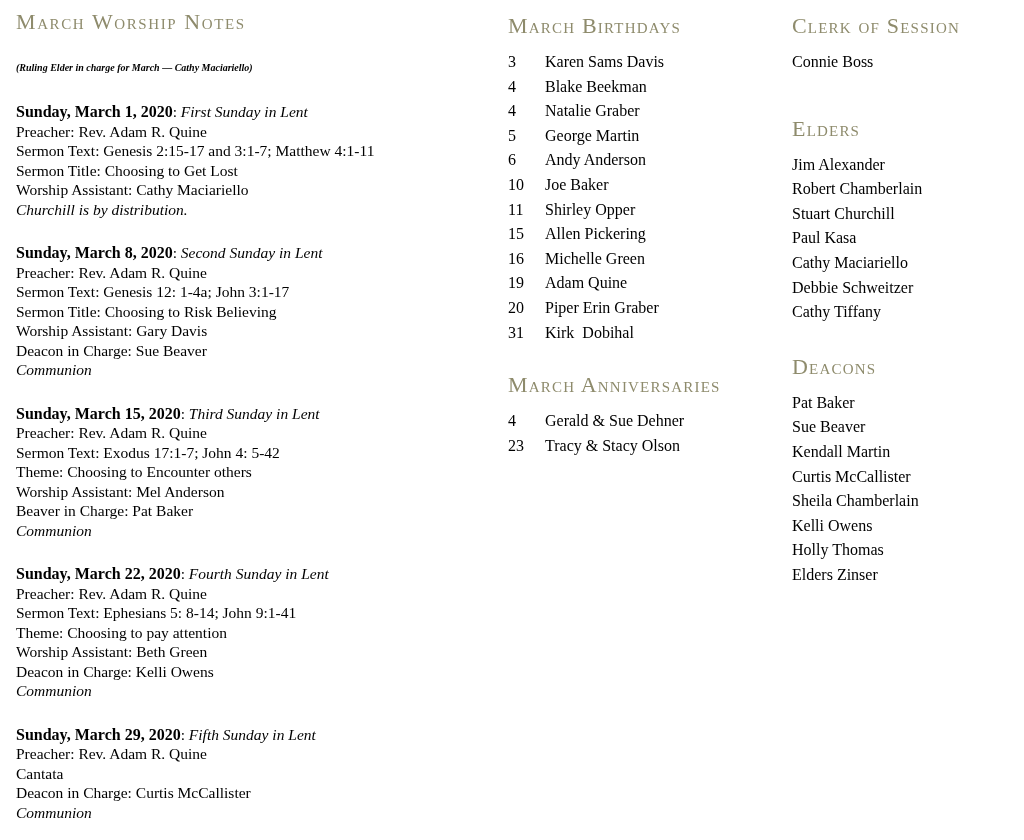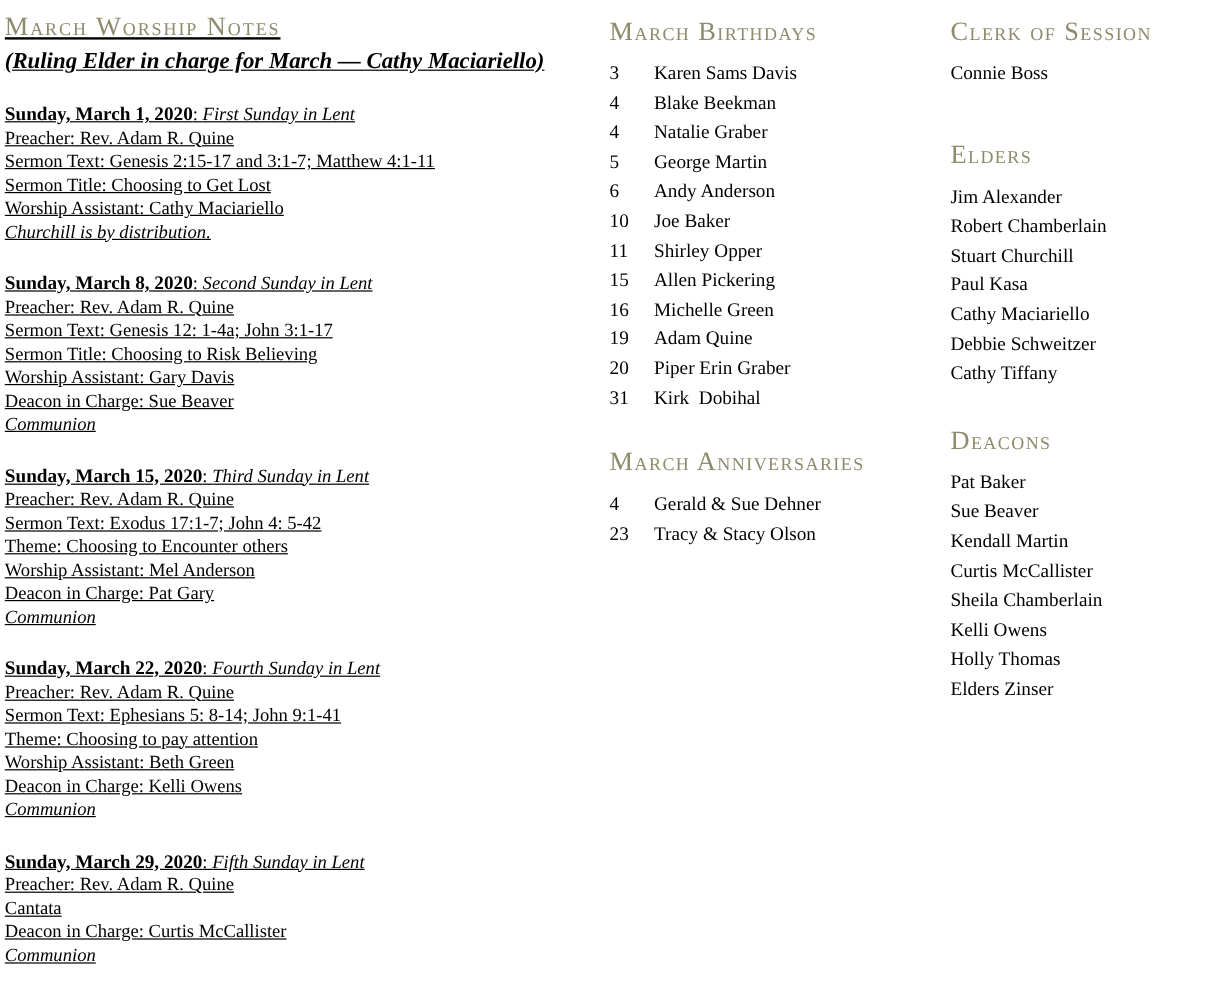--- a/index.html
+++ b/index.html
@@ -19,25 +19,25 @@
     font-size: 22px;
     line-height: 24px;
   }
   .page-title {
     font-size: 22px;
     letter-spacing: 1.6px;
     line-height: 27px;
   }
 
   
-  .col-left  { position: absolute; left: 4px;  top: 8px;  width: 470px; text-decoration: underline; }
+  .col-left  { position: absolute; left: 16px;  top: 8px;  width: 470px; }
   .subtitle {
-    margin-top: 7px;
+    margin-top: 23px;
     font-weight: bold; font-style: italic;
-    font-size: 19px; line-height: 20px;
+    font-size: 10px; line-height: 20px;
   }
   .service { margin-top: 24px; }
   .service-head { line-height: 19.5px; }
   .svc-date  { font-weight: bold; font-size: 16px; }
   .svc-sep   { font-size: 15.5px; white-space: pre; }
   .svc-title { font-style: italic; font-size: 15.5px; }
   .svc-line  { font-size: 15.5px; line-height: 19.5px; }
   .svc-note  { font-size: 15.5px; line-height: 19.5px; font-style: italic; }
 
   
@@ -79,21 +79,21 @@
     <div class="svc-line">Deacon in Charge: Sue Beaver</div>
     <div class="svc-note">Communion</div>
   </div>
 
   <div class="service">
     <div class="service-head"><span class="svc-date">Sunday, March 15, 2020</span><span class="svc-sep">: </span><span class="svc-title">Third Sunday in Lent</span></div>
     <div class="svc-line">Preacher: Rev. Adam R. Quine</div>
     <div class="svc-line">Sermon Text: Exodus 17:1-7; John 4: 5-42</div>
     <div class="svc-line">Theme: Choosing to Encounter others</div>
     <div class="svc-line">Worship Assistant: Mel Anderson</div>
-    <div class="svc-line">Deacon in Charge: Pat Gary</div>
+    <div class="svc-line">Beaver in Charge: Pat Baker</div>
     <div class="svc-note">Communion</div>
   </div>
 
   <div class="service">
     <div class="service-head"><span class="svc-date">Sunday, March 22, 2020</span><span class="svc-sep">: </span><span class="svc-title">Fourth Sunday in Lent</span></div>
     <div class="svc-line">Preacher: Rev. Adam R. Quine</div>
     <div class="svc-line">Sermon Text: Ephesians 5: 8-14; John 9:1-41</div>
     <div class="svc-line">Theme: Choosing to pay attention</div>
     <div class="svc-line">Worship Assistant: Beth Green</div>
     <div class="svc-line">Deacon in Charge: Kelli Owens</div>

